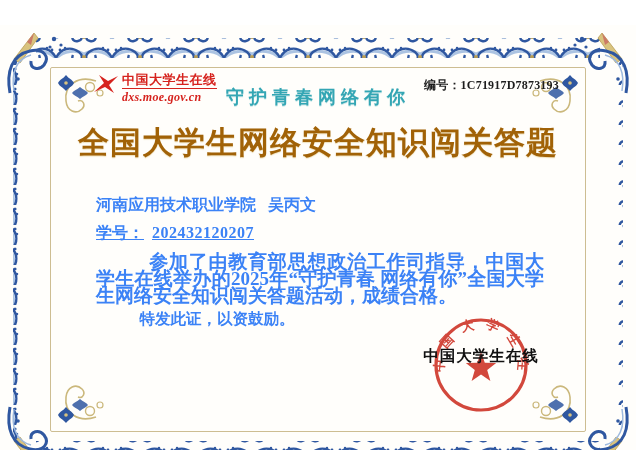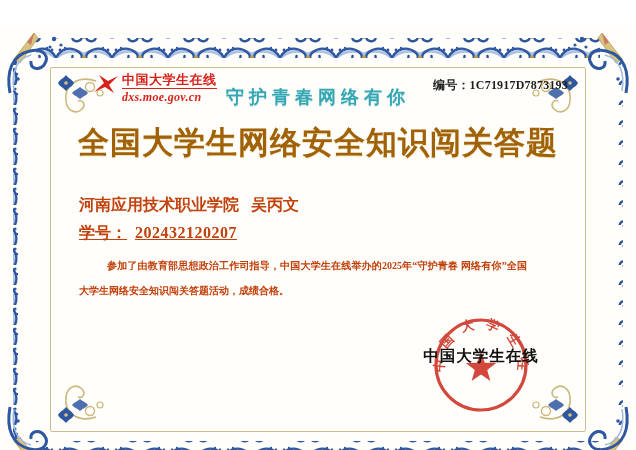--- a/index.html
+++ b/index.html
@@ -18,40 +18,40 @@
   .logo{position:absolute;left:94px;top:48px;display:flex;align-items:flex-start;gap:4px;}
   .logo-mark{width:24px;height:20px;margin-top:1px;}
   .logo-text{display:flex;flex-direction:column;line-height:1;}
   .logo-name{
     font-family:"Liberation Sans","DejaVu Sans",sans-serif;
     font-size:13px;font-weight:bold;color:#d6231e;letter-spacing:.5px;
     border-bottom:1.5px solid #d6231e;padding-bottom:2px;
   }
   .logo-url{font-size:12px;font-style:italic;font-weight:bold;color:#d6231e;margin-top:1.5px;letter-spacing:.3px;}
   
-  .serial{position:absolute;left:433px;top:52px;font-size:12px;font-weight:bold;color:#1d1d1d;letter-spacing:.2px;}
+  .serial{position:absolute;left:424px;top:52px;font-size:12px;font-weight:bold;color:#1d1d1d;letter-spacing:.2px;}
   
   .title1{
     position:absolute;left:0;top:60px;width:100%;text-align:center;
     font-size:18px;font-weight:bold;color:#34a6b4;letter-spacing:5px;
     text-shadow:0 1px 0 rgba(52,166,180,.25);
   }
   .title2{
     position:absolute;left:0;top:97px;width:100%;text-align:center;
     font-size:31px;font-weight:bold;color:#a16207;letter-spacing:1px;
     text-shadow:0 1px 1px rgba(209,171,74,.35);
   }
   
-  .body-block{position:absolute;left:79px;top:169px;width:448px;color:#c2410c;}
+  .body-block{position:absolute;left:96px;top:169px;width:448px;color:#3b82f6;}
   .line-school{font-size:16px;font-weight:bold;line-height:22px;}
   .line-school .name{margin-left:12px;}
   .line-sid{font-size:16px;font-weight:bold;line-height:22px;margin-top:6px;text-decoration:underline;}
   .line-sid .sid-value{margin-left:8px;letter-spacing:.5px;}
   .para{
-    font-size:10px;font-weight:bold;line-height:25px;margin-top:9px;
+    font-size:19px;font-weight:bold;line-height:17px;margin-top:9px;
     text-indent:2.8em;text-align:justify;
   }
   .line-final{font-size:15.5px;font-weight:bold;line-height:25px;margin-top:2px;text-indent:2.8em;}
   
   .seal{position:absolute;left:428px;top:287px;width:106px;height:106px;opacity:.92;}
   .issuer{position:absolute;left:411px;top:321px;width:140px;text-align:center;color:#111;}
   .issuer-name{font-size:15.5px;font-weight:bold;line-height:19px;letter-spacing:1px;}
   .issuer-date{font-size:15px;font-weight:bold;line-height:19px;margin-top:5px;letter-spacing:1.5px;}
 </style>
 </head>
@@ -134,20 +134,21 @@
   <div class="title2">全国大学生网络安全知识闯关答题</div>
 
   <div class="body-block">
     <div class="line-school">
       <span>河南应用技术职业学院</span><span class="name">吴丙文</span>
     </div>
     <div class="line-sid">
       <span>学号：</span><span class="sid-value">202432120207</span>
     </div>
     <div class="para">参加了由教育部思想政治工作司指导，中国大学生在线举办的2025年“守护青春 网络有你”全国大学生网络安全知识闯关答题活动，成绩合格。</div>
+    <div class="line-final">特发此证，以资鼓励。</div>
   </div>
 
   <svg class="seal" viewBox="0 0 106 106">
     <circle cx="53" cy="53" r="45" fill="none" stroke="#cf392c" stroke-width="3.2"></circle>
     <path id="sealArc" d="M20,70 A37,37 0 1 1 86,70" fill="none"></path>
     <text font-size="13" font-weight="bold" fill="#cf392c" letter-spacing="10" font-family="Liberation Serif, DejaVu Serif, serif">
       <textPath href="#sealArc" startOffset="10">中国大学生在线</textPath>
     </text>
     <path fill="#cf392c" d="M53,40 L56.8,50.7 L68.2,51.1 L59.2,58.0 L62.4,68.9 L53,62.5 L43.6,68.9 L46.8,58.0 L37.8,51.1 L49.2,50.7 Z"></path>
   </svg>

